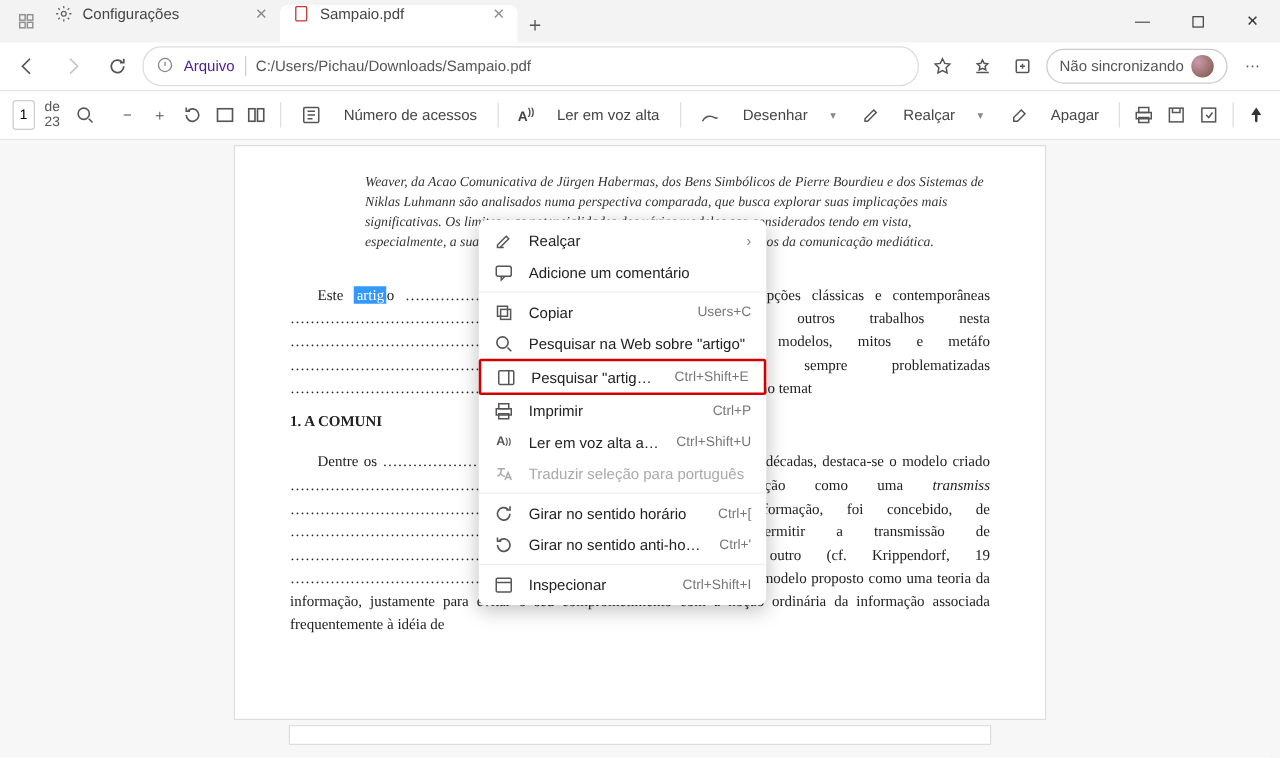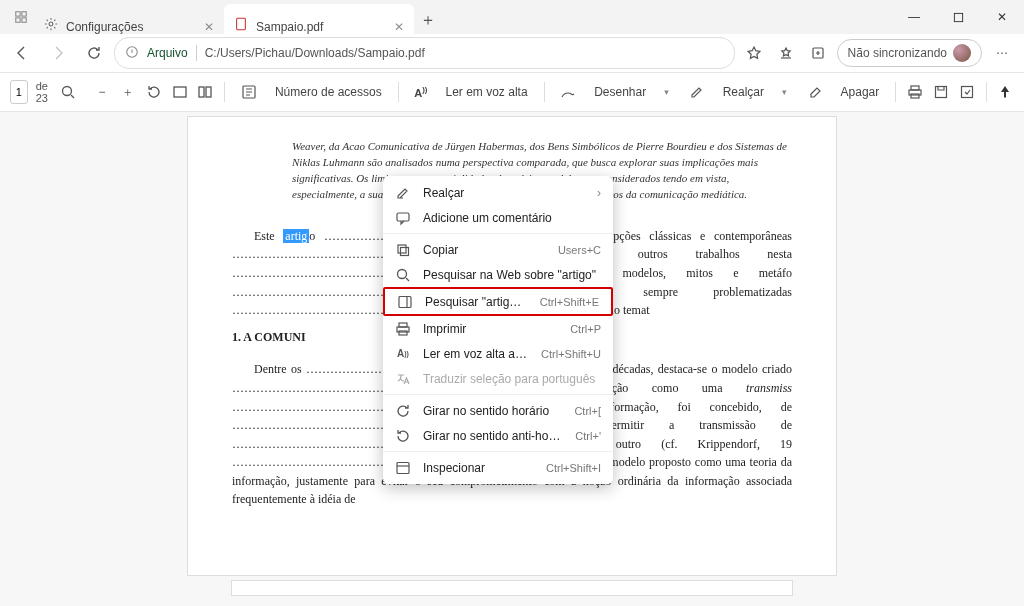--- a/index.html
+++ b/index.html
@@ -1,20 +1,20 @@
 <!DOCTYPE html>
 <html><head>
 <meta charset="utf-8">
 <style>
   html,body{margin:0;padding:0;font-family:"Segoe UI",Arial,sans-serif;font-size:12px;background:#fff;color:#000;overflow:hidden;}
   .window{width:1024px;height:606px;position:relative;background:#fff;display:flex;flex-direction:column;}
   
   .tabstrip{height:34px;background:#f3f3f3;display:flex;align-items:flex-end;padding-left:8px;}
   .sys-btn{width:14px;height:14px;margin:0 6px 10px 6px;opacity:.7;}
-  .tab{height:30px;min-width:170px;display:flex;align-items:flex-end;padding:0 10px;gap:8px;font-size:12px;color:#444;border-top-left-radius:6px;border-top-right-radius:6px;}
+  .tab{height:30px;min-width:170px;display:flex;align-items:flex-start;padding:0 10px;gap:8px;font-size:12px;color:#444;border-top-left-radius:6px;border-top-right-radius:6px;}
   .tab.active{background:#fff;}
   .tab .close{margin-left:auto;opacity:.6;}
   .newtab{width:28px;height:28px;display:flex;align-items:center;justify-content:center;font-size:16px;color:#555;}
   .winbtns{margin-left:auto;display:flex;align-items:center;height:34px;}
   .winbtns span{width:44px;height:30px;display:flex;align-items:center;justify-content:center;color:#333;font-size:12px;}
   
   .addr{height:38px;display:flex;align-items:center;padding:0 6px;gap:4px;border-bottom:1px solid #e5e5e5;}
   .ibtn{width:32px;height:30px;border-radius:4px;display:flex;align-items:center;justify-content:center;color:#555;}
   .ibtn svg{width:16px;height:16px;}
   .url{flex:1;display:flex;align-items:center;height:30px;border:1px solid #ddd;border-radius:15px;padding:0 10px;font-size:12px;color:#555;gap:8px;}
@@ -105,21 +105,21 @@
     <div class="ibtn">
         <svg viewBox="0 0 16 16" fill="none" stroke="#555" stroke-width="1.4">
           <path d="M13 8a5 5 0 1 1-1.5-3.5M13 2v3h-3"></path>
         </svg>
       </div>
     <div class="url">
       <span><svg width="14" height="14" viewBox="0 0 16 16" fill="none" stroke="#888" stroke-width="1.2">
             <circle cx="8" cy="8" r="6"></circle>
             <path d="M8 5v4M8 11v.01"></path>
           </svg></span>
-      <span style="color:#14532d">Arquivo</span>
+      <span style="color:#4c1d95">Arquivo</span>
       <span class="sep"></span>
       <span>C:/Users/Pichau/Downloads/Sampaio.pdf</span>
     </div>
     <div class="ric">
       <div class="ibtn">
           <svg viewBox="0 0 16 16" fill="none" stroke="#555" stroke-width="1.2">
             <path d="m8 2 1.8 3.7 4.1.6-3 2.9.7 4.1L8 11.4l-3.6 1.9.7-4.1-3-2.9 4.1-.6z"></path>
           </svg>
         </div>
       <div class="ibtn">

